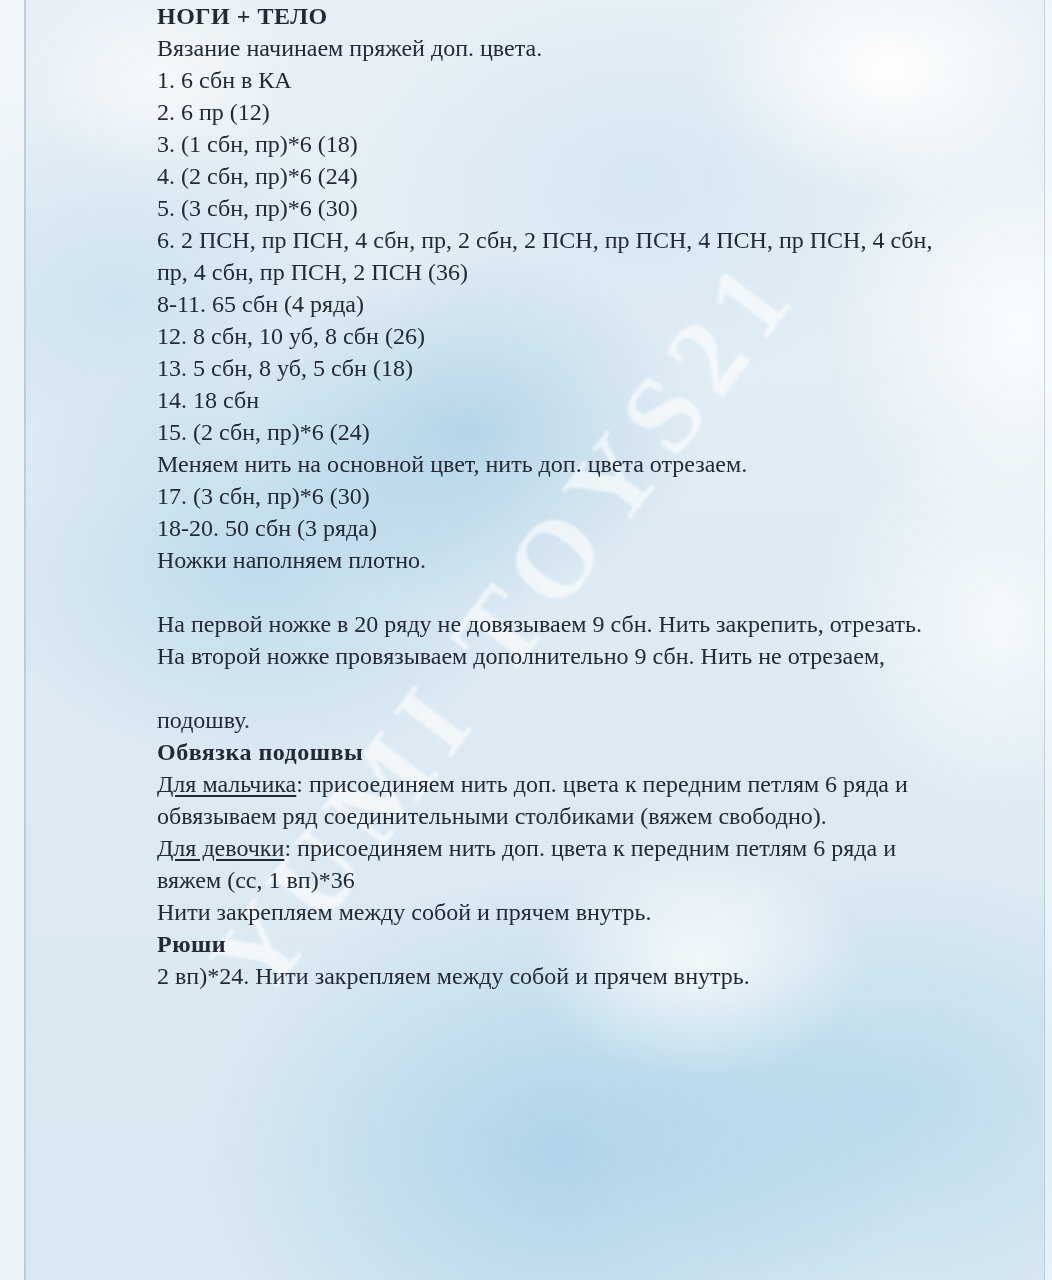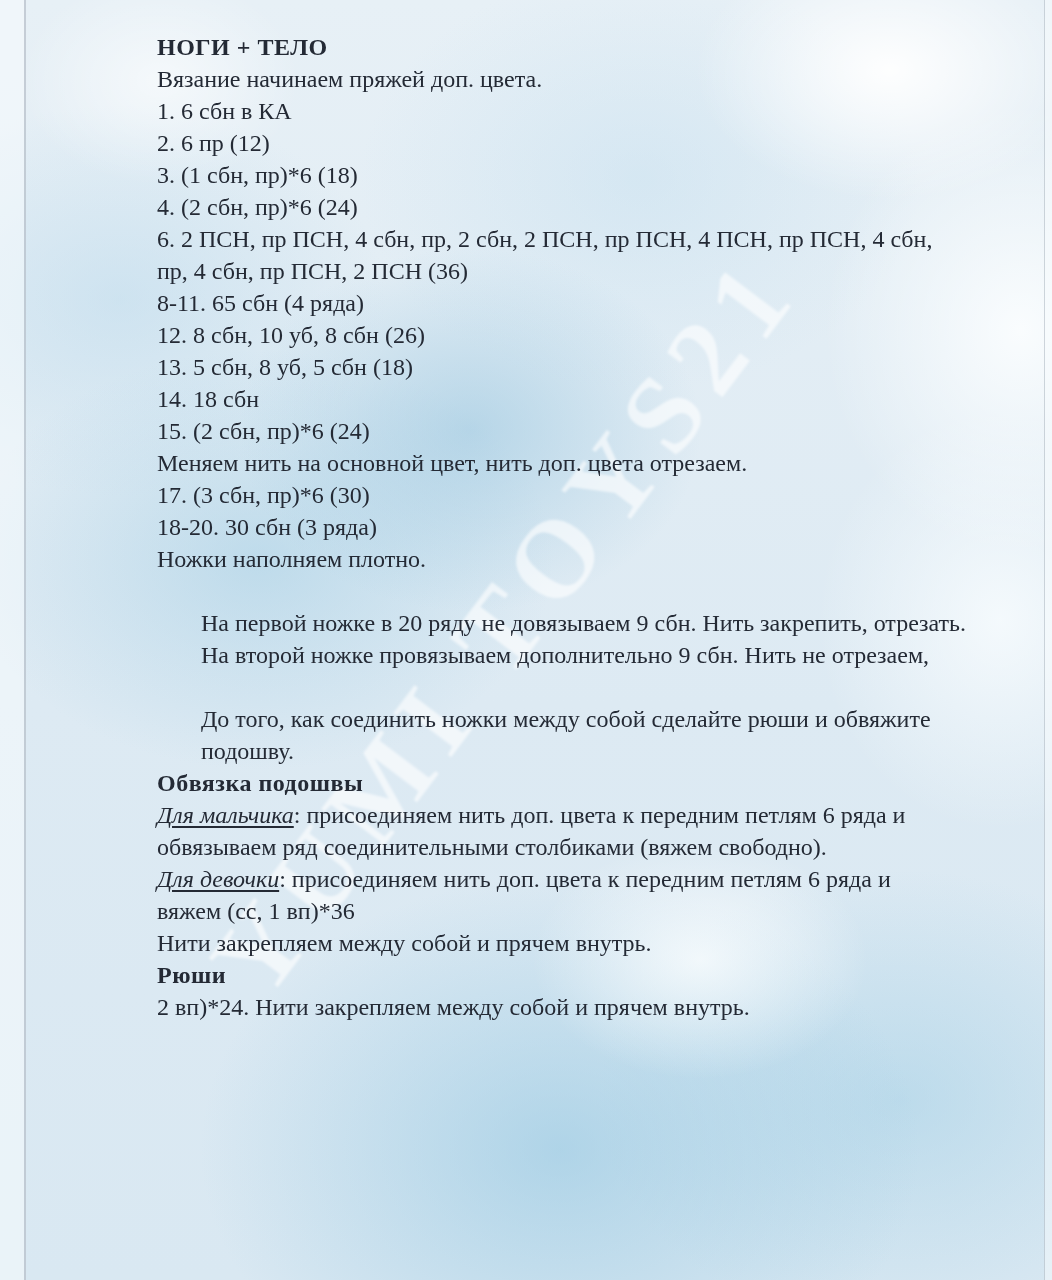--- a/index.html
+++ b/index.html
@@ -36,29 +36,29 @@
     position:absolute;left:505px;top:625px;
     transform:translate(-50%,-50%) rotate(-53deg);
     font-family:"Liberation Serif","DejaVu Serif",serif;
     font-weight:bold;
     font-size:110px;letter-spacing:14px;white-space:nowrap;
     color:rgba(255,255,255,.62);
     filter:blur(1px);
     pointer-events:none;
   }
   .content{
-    position:absolute;left:157px;top:31px;width:845px;
+    position:absolute;left:157px;top:0;width:845px;
     font-size:24px;line-height:32px;
   }
   .content h1,.content h2{
     font-size:24px;line-height:32px;margin:0;font-weight:bold;letter-spacing:.5px;
   }
   .line{margin:0;white-space:nowrap;}
-  .gap{margin-top:32px;margin-left:44px;}
-  .lbl{font-style:italic;text-decoration:underline;text-underline-offset:3px;}
+  .gap{margin-top:32px;}
+  .lbl{text-decoration:underline;text-underline-offset:3px;}
 </style>
 </head>
 <body>
 
 <div class="page">
 
   <div class="edge-left"></div>
   <div class="edge-right"></div>
 
   <div class="watermark">YUMI TOYS21</div>
@@ -72,20 +72,21 @@
     <div>
 
         <div class="line">1. 6 сбн в КА</div>
 
         <div class="line">2. 6 пр (12)</div>
 
         <div class="line">3. (1 сбн, пр)*6 (18)</div>
 
         <div class="line">4. (2 сбн, пр)*6 (24)</div>
 
+        <div class="line">5. (3 сбн, пр)*6 (30)</div>
 
         <div class="line">6. 2 ПСН, пр ПСН, 4 сбн, пр, 2 сбн, 2 ПСН, пр ПСН, 4 ПСН, пр ПСН, 4 сбн,</div>
 
         <div class="line">пр, 4 сбн, пр ПСН, 2 ПСН (36)</div>
 
 
         <div class="line">8-11. 65 сбн (4 ряда)</div>
 
         <div class="line">12. 8 сбн, 10 уб, 8 сбн (26)</div>
 
@@ -93,36 +94,35 @@
 
         <div class="line">14. 18 сбн</div>
 
         <div class="line">15. (2 сбн, пр)*6 (24)</div>
 
         <div class="line">Меняем нить на основной цвет, нить доп. цвета отрезаем.</div>
 
 
         <div class="line">17. (3 сбн, пр)*6 (30)</div>
 
-        <div class="line">18-20. 30 сбн (3 ряда)</div>
+        <div class="line">18-20. 50 сбн (3 ряда)</div>
 
         <div class="line">Ножки наполняем плотно.</div>
       </div>
 
     <div class="gap">
 
         <div class="line">На первой ножке в 20 ряду не довязываем 9 сбн. Нить закрепить, отрезать.</div>
 
         <div class="line">На второй ножке провязываем дополнительно 9 сбн. Нить не отрезаем,</div>
 
       </div>
 
     <div class="gap">
 
-        <div class="line">До того, как соединить ножки между собой сделайте рюши и обвяжите</div>
 
         <div class="line">подошву.</div>
       </div>
 
     <h2 class="gap">Обвязка подошвы</h2>
 
     <div class="line"><span class="lbl">Для мальчика</span><span>: присоединяем нить доп. цвета к передним петлям 6 ряда и</span></div>
     <div class="line">обвязываем ряд соединительными столбиками (вяжем свободно).</div>
 
     <div class="line"><span class="lbl">Для девочки</span><span>: присоединяем нить доп. цвета к передним петлям 6 ряда и</span></div>

